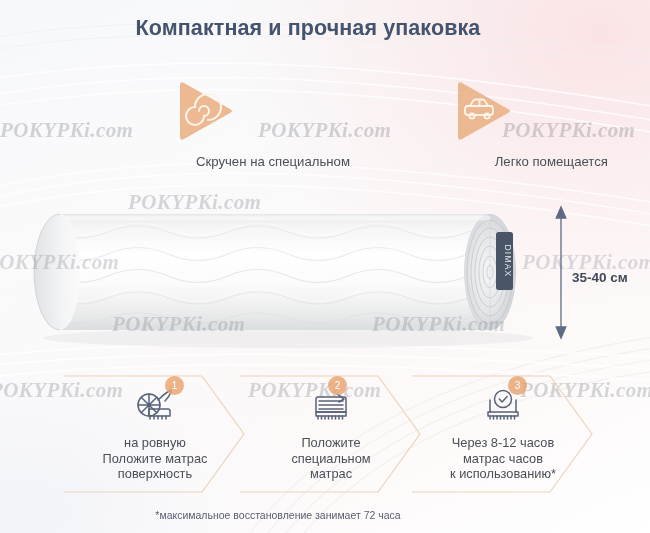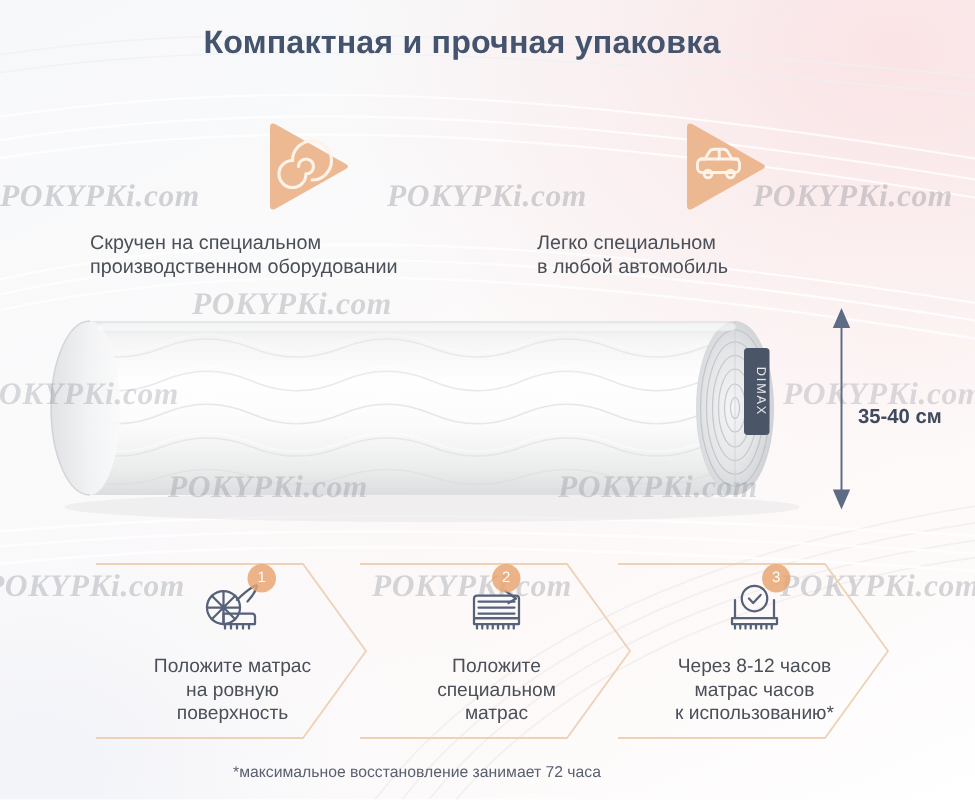--- a/index.html
+++ b/index.html
@@ -58,21 +58,21 @@
     font-weight: bold;
     color: #44546e;
     letter-spacing: 0.1px;
     z-index: 10;
   }
 
   
   .feature {
     position: absolute;
     z-index: 10;
-    text-align: left;
+    text-align: right;
   }
   .feature .tri {
     position: relative;
     width: 70px;
     height: 70px;
     margin: 0 auto 8px auto;
   }
   .feature .cap {
     font-size: 13.2px;
     line-height: 16px;
@@ -225,38 +225,36 @@
   <div class="title">Компактная и прочная упаковка</div>
 
   <div class="feature" id="feature-1">
     <div class="tri">
       <svg width="70" height="70" viewBox="0 0 70 70">
         <path d="M14,7 L60,33 Q64,35 60,37 L14,63 Q10,65 10,61 L10,9 Q10,5 14,7 Z" fill="#eab186" opacity="0.9"></path>
         <path d="M29,35 a5,5 0 1,1 5,5 a9,9 0 1,1 -9,-9 a13,13 0 1,1 13,13" fill="none" stroke="#fdf3e9" stroke-width="2.1" stroke-linecap="round"></path>
       </svg>
     </div>
     <div class="cap">Скручен на специальном</div>
-    <div class="cap">производственном оборудовании</div>
   </div>
 
   <div class="feature" id="feature-2">
     <div class="tri">
       <svg width="70" height="70" viewBox="0 0 70 70">
         <path d="M14,7 L60,33 Q64,35 60,37 L14,63 Q10,65 10,61 L10,9 Q10,5 14,7 Z" fill="#eab186" opacity="0.9"></path>
         <g fill="none" stroke="#fdf3e9" stroke-width="1.9" stroke-linecap="round" stroke-linejoin="round">
           <path d="M20,39 h22 a3,3 0 0,0 3,-3 v-3 a3,3 0 0,0 -3,-3 h-2 l-3,-5 a3,3 0 0,0 -2.5,-1.5 h-7 a3,3 0 0,0 -2.5,1.5 l-3,5 h-2 a3,3 0 0,0 -3,3 v3 a3,3 0 0,0 3,3 z"></path>
           <circle cx="24" cy="40" r="2.6"></circle>
           <circle cx="39" cy="40" r="2.6"></circle>
           <path d="M19,30 h25"></path>
           <path d="M31.5,24 v6"></path>
         </g>
       </svg>
     </div>
-    <div class="cap">Легко специальном</div>
-    <div class="cap">в любой автомобиль</div>
+    <div class="cap">Легко помещается</div>
   </div>
 
   <div class="roll-wrap">
     <svg width="540" height="152" viewBox="0 0 540 152">
       <defs>
         <linearGradient id="rollBody" x1="0" y1="0" x2="0" y2="1">
           <stop offset="0%" stop-color="#e6e7e9"></stop>
           <stop offset="10%" stop-color="#f8f8f9"></stop>
           <stop offset="34%" stop-color="#ffffff"></stop>
           <stop offset="62%" stop-color="#fbfbfc"></stop>
@@ -350,22 +348,22 @@
       <div class="step-inner">
         <svg class="step-icon" viewBox="0 0 44 40">
           <g fill="none" stroke="#56627a" stroke-width="1.5" stroke-linecap="round" stroke-linejoin="round">
             <circle cx="16" cy="19" r="11"></circle>
             <path d="M16,8 v22 M5,19 h22 M8.2,11.2 L23.8,26.8 M23.8,11.2 L8.2,26.8"></path>
             <path d="M25,14 q6,-6 11,-9 q3,-2 2,1 q-2,5 -6,9"></path>
             <path d="M16,23 h19 a2,2 0 0,1 2,2 v5 h-21 z"></path>
             <path d="M17,30 v3 M21,30 v3 M25,30 v3 M29,30 v3 M33,30 v3"></path>
           </g>
         </svg>
+        <div class="step-text">на ровную</div>
         <div class="step-text">Положите матрас</div>
-        <div class="step-text">на ровную</div>
         <div class="step-text">поверхность</div>
       </div>
     </div>
 
     <div class="step" id="step-2">
       <svg class="step-shape" width="186" height="120" viewBox="0 0 186 120">
         <path d="M2,2 h138 l42,58 l-42,58 h-138" fill="none" stroke="#edd2b7" stroke-width="1.2"></path>
       </svg>
       <div class="step-badge" id="badge-2">2</div>
       <div class="step-inner">

